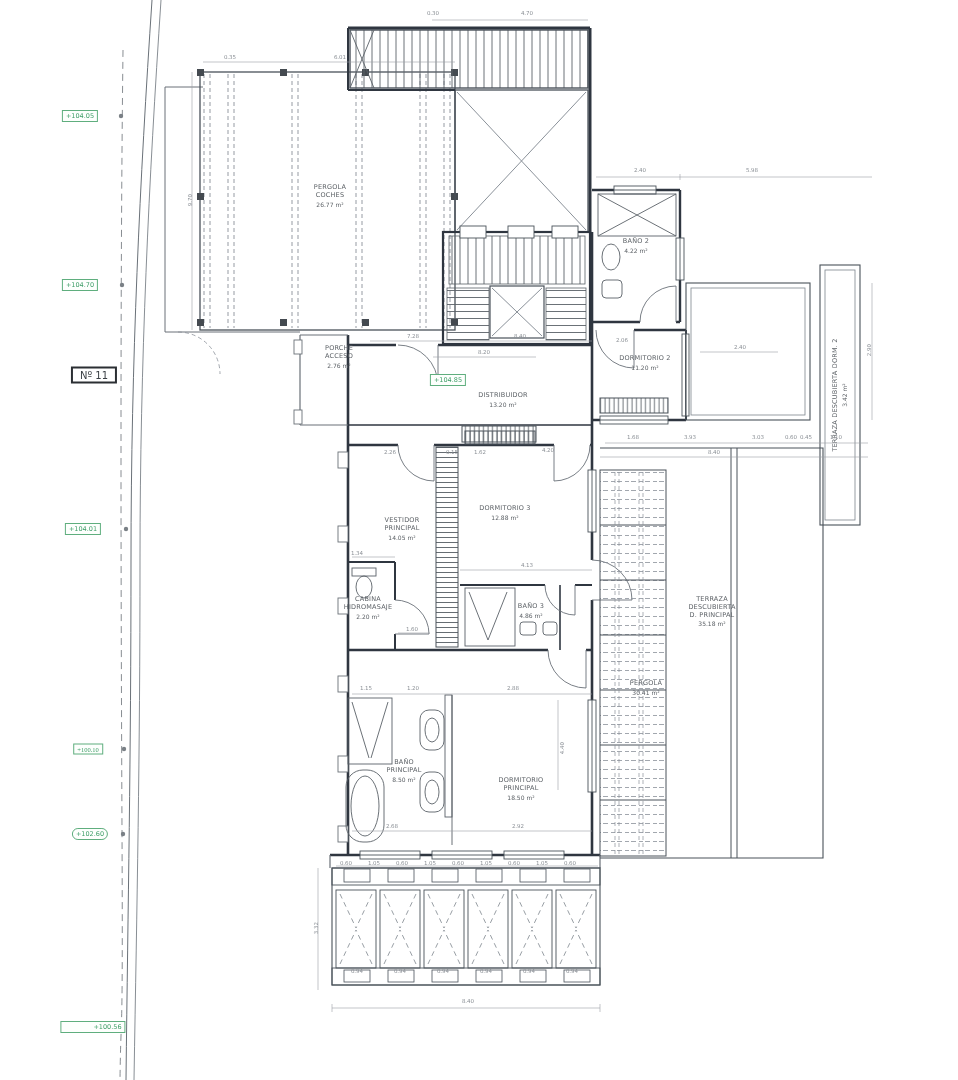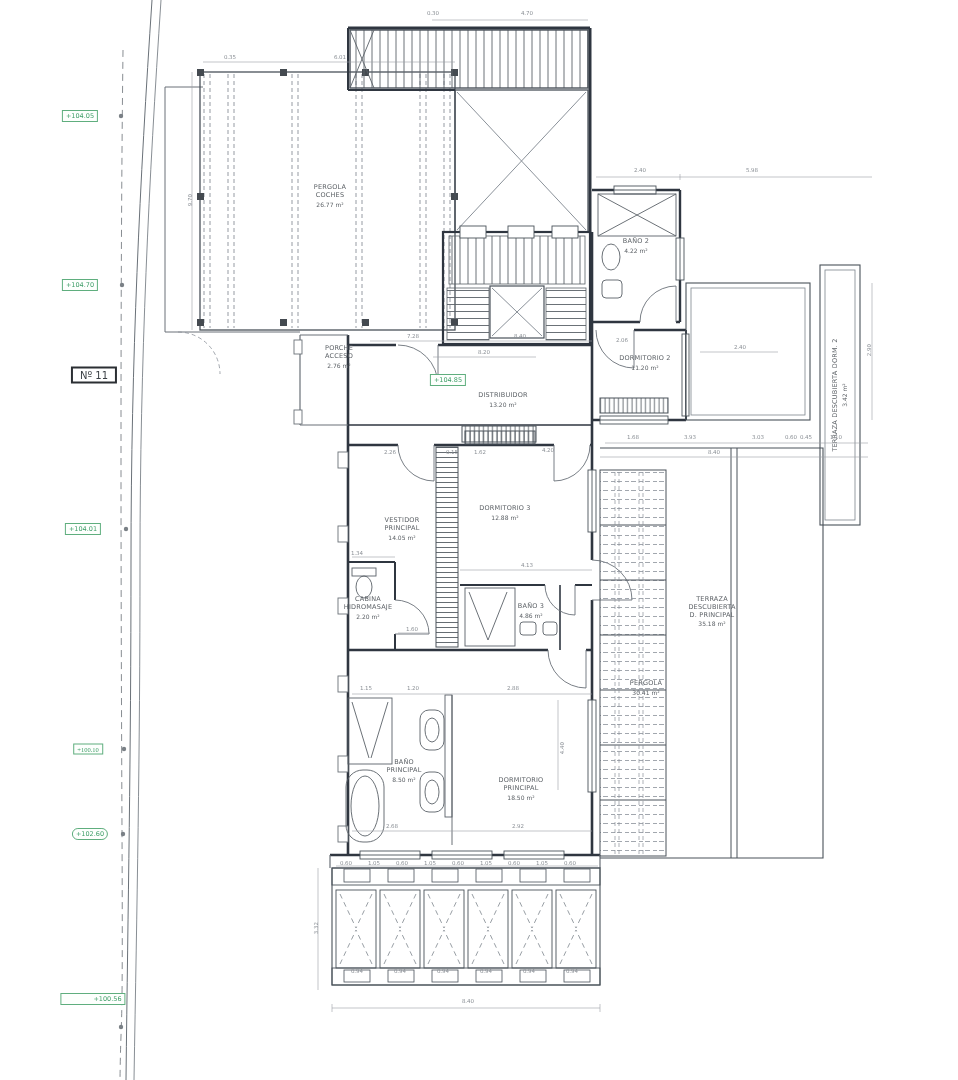--- a/index.html
+++ b/index.html
@@ -345,21 +345,21 @@
   </g>
 </svg>
 
 <div class="plan-no">Nº 11</div>
 
 <div class="level-box" style="left: 80px; top: 116px;">+104.05</div>
     <div class="level-box" style="left: 80px; top: 285px;">+104.70</div>
     <div class="level-box" style="left: 83px; top: 529px;">+104.01</div>
     <div class="level-box" style="left: 88px; top: 749px; font-family: Liberation Serif, serif;">+100.10</div>
     <div class="level-box" style="left: 90px; top: 834px; border-radius: 6px;">+102.60</div>
-    <div class="level-box" style="left: 93px; top: 999px; padding-left: 32px;">+100.56</div>
+    <div class="level-box" style="left: 93px; top: 1027px; padding-left: 32px;">+100.56</div>
     <div class="level-box" style="left: 448px; top: 380px;">+104.85</div>
     <div class="room-label" style="left: 330px; top: 196px;"><div class="rname">PERGOLA
 COCHES</div><div class="rarea">26.77 m²</div></div>
     <div class="room-label" style="left: 339px; top: 357px;"><div class="rname">PORCHE
 ACCESO</div><div class="rarea">2.76 m²</div></div>
     <div class="room-label" style="left: 503px; top: 400px;"><div class="rname">DISTRIBUIDOR</div><div class="rarea">13.20 m²</div></div>
     <div class="room-label" style="left: 636px; top: 246px;"><div class="rname">BAÑO 2</div><div class="rarea">4.22 m²</div></div>
     <div class="room-label" style="left: 645px; top: 363px;"><div class="rname">DORMITORIO 2</div><div class="rarea">11.20 m²</div></div>
     <div class="room-label vertical" style="left: 840px; top: 395px;"><div class="rname">TERRAZA DESCUBIERTA DORM. 2</div><div class="rarea">3.42 m²</div></div>
     <div class="room-label" style="left: 402px; top: 529px;"><div class="rname">VESTIDOR

